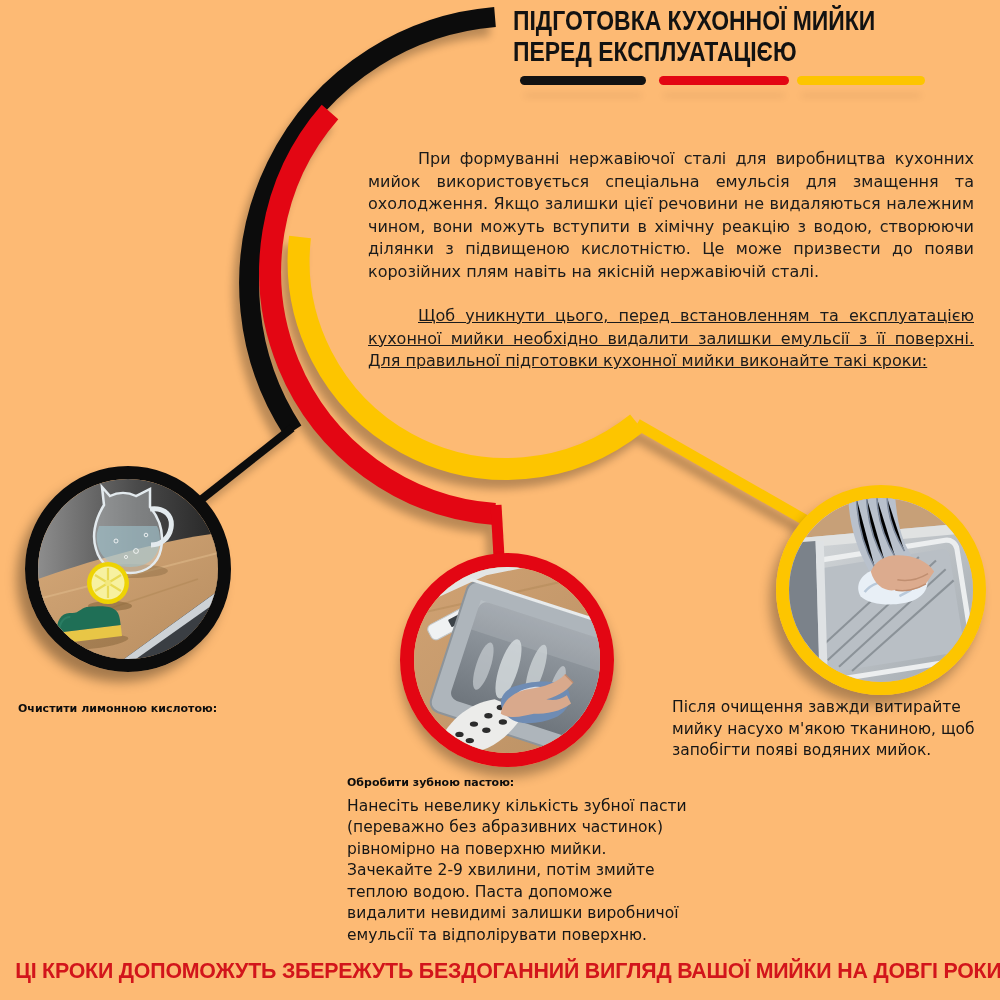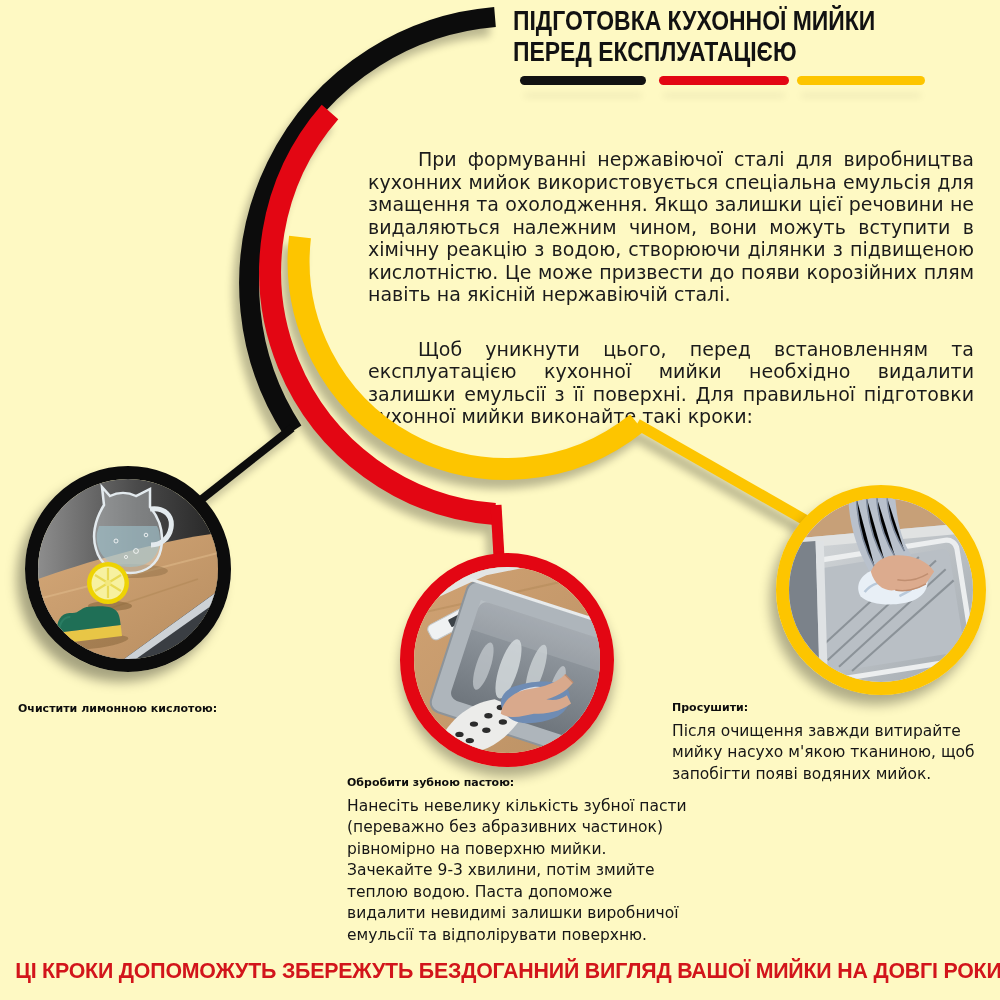--- a/index.html
+++ b/index.html
@@ -1,32 +1,32 @@
 <!DOCTYPE html>
 <html><head>
 <meta charset="utf-8">
 <style>
   html,body{margin:0;padding:0;background:#ffffff;}
-  #canvas{position:relative;width:1000px;height:1000px;background:#fef9c3;overflow:hidden;
+  #canvas{position:relative;width:1000px;height:1000px;background:#fdba74;overflow:hidden;
           font-family:"DejaVu Sans",sans-serif;}
   
   .title{position:absolute;left:513px;top:6px;color:#121212;
          font-family:"Liberation Sans",sans-serif;font-weight:bold;font-size:27px;
          line-height:31px;letter-spacing:0px;transform:scaleX(.85);transform-origin:left top;
          white-space:nowrap;}
   .flagbar{position:absolute;top:76px;height:9px;border-radius:5px;
            box-shadow:0 15px 7px -4px rgba(0,0,0,.28);}
   .bar-black{left:520px;width:126px;background:#121212;}
   .bar-red{left:659px;width:130px;background:#e30613;}
   .bar-yellow{left:797px;width:128px;background:#fdc500;}
   
   .intro{position:absolute;left:368px;top:148px;width:606px;color:#1b1b1b;
-         font-size:19px;line-height:22.5px;text-align:justify;}
+         font-size:16px;line-height:22.5px;text-align:justify;}
   .intro p{margin:0;text-indent:50px;}
-  .intro p + p{margin-top:32px;}
+  .intro p + p{margin-top:22px;text-decoration:underline;}
   
   #arcs{position:absolute;left:0;top:0;z-index:1;pointer-events:none;}
   
   .photo-circle{position:absolute;z-index:2;border-radius:50%;overflow:hidden;box-sizing:border-box;}
   .photo-circle svg{display:block;width:100%;height:100%;}
   .circ-lemon{left:25px;top:466px;width:206px;height:206px;border:13px solid #0c0c0c;
               box-shadow:-8px 10px 12px rgba(0,0,0,.35);}
   .circ-paste{left:400px;top:553px;width:214px;height:214px;border:14px solid #e30613;
               box-shadow:0 10px 12px rgba(0,0,0,.30);}
   .circ-dry{left:776px;top:485px;width:210px;height:210px;border:13px solid #fdc500;
@@ -242,24 +242,23 @@
         <path d="M104,90 C112,92 124,90 134,84 M106,80 C116,82 126,80 136,74" stroke="#c08e70" stroke-width="1.4" fill="none"></path>
       </g>
     </svg>
   </div>
 
   <div class="step step-1">
     <h3>Очистити лимонною кислотою:</h3>
   </div>
   <div class="step step-2">
     <h3>Обробити зубною пастою:</h3>
-    <p>Нанесіть невелику кількість зубної пасти (переважно без абразивних частинок) рівномірно на поверхню мийки. Зачекайте 9-3 хвилини, потім змийте теплою водою. Паста допоможе видалити невидимі залишки виробничої емульсії та відполірувати поверхню.</p>
+    <p>Нанесіть невелику кількість зубної пасти (переважно без абразивних частинок) рівномірно на поверхню мийки. Зачекайте 2-9 хвилини, потім змийте теплою водою. Паста допоможе видалити невидимі залишки виробничої емульсії та відполірувати поверхню.</p>
   </div>
   <div class="step step-3">
-    <h3>Просушити:</h3>
     <p>Після очищення завжди витирайте мийку насухо м'якою тканиною, щоб запобігти появі водяних мийок.</p>
   </div>
 
   <div class="footer">
     <span>ЦІ КРОКИ ДОПОМОЖУТЬ ЗБЕРЕЖУТЬ БЕЗДОГАННИЙ ВИГЛЯД ВАШОЇ МИЙКИ НА ДОВГІ РОКИ</span>
   </div>
 
 </div>
 
 </body></html>

